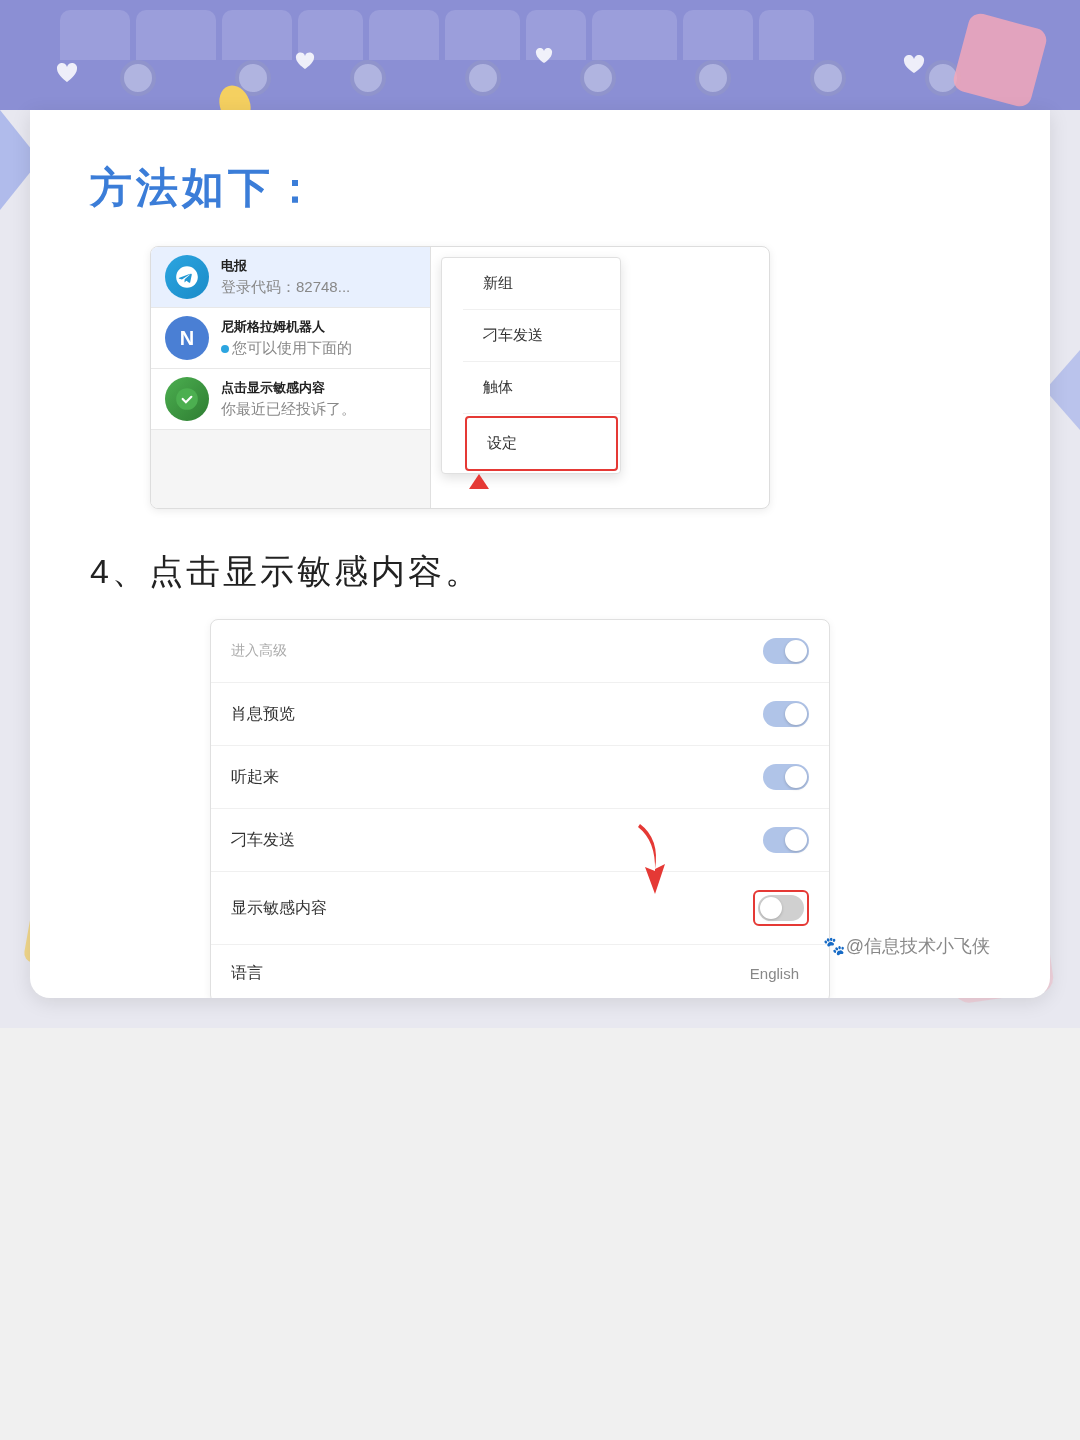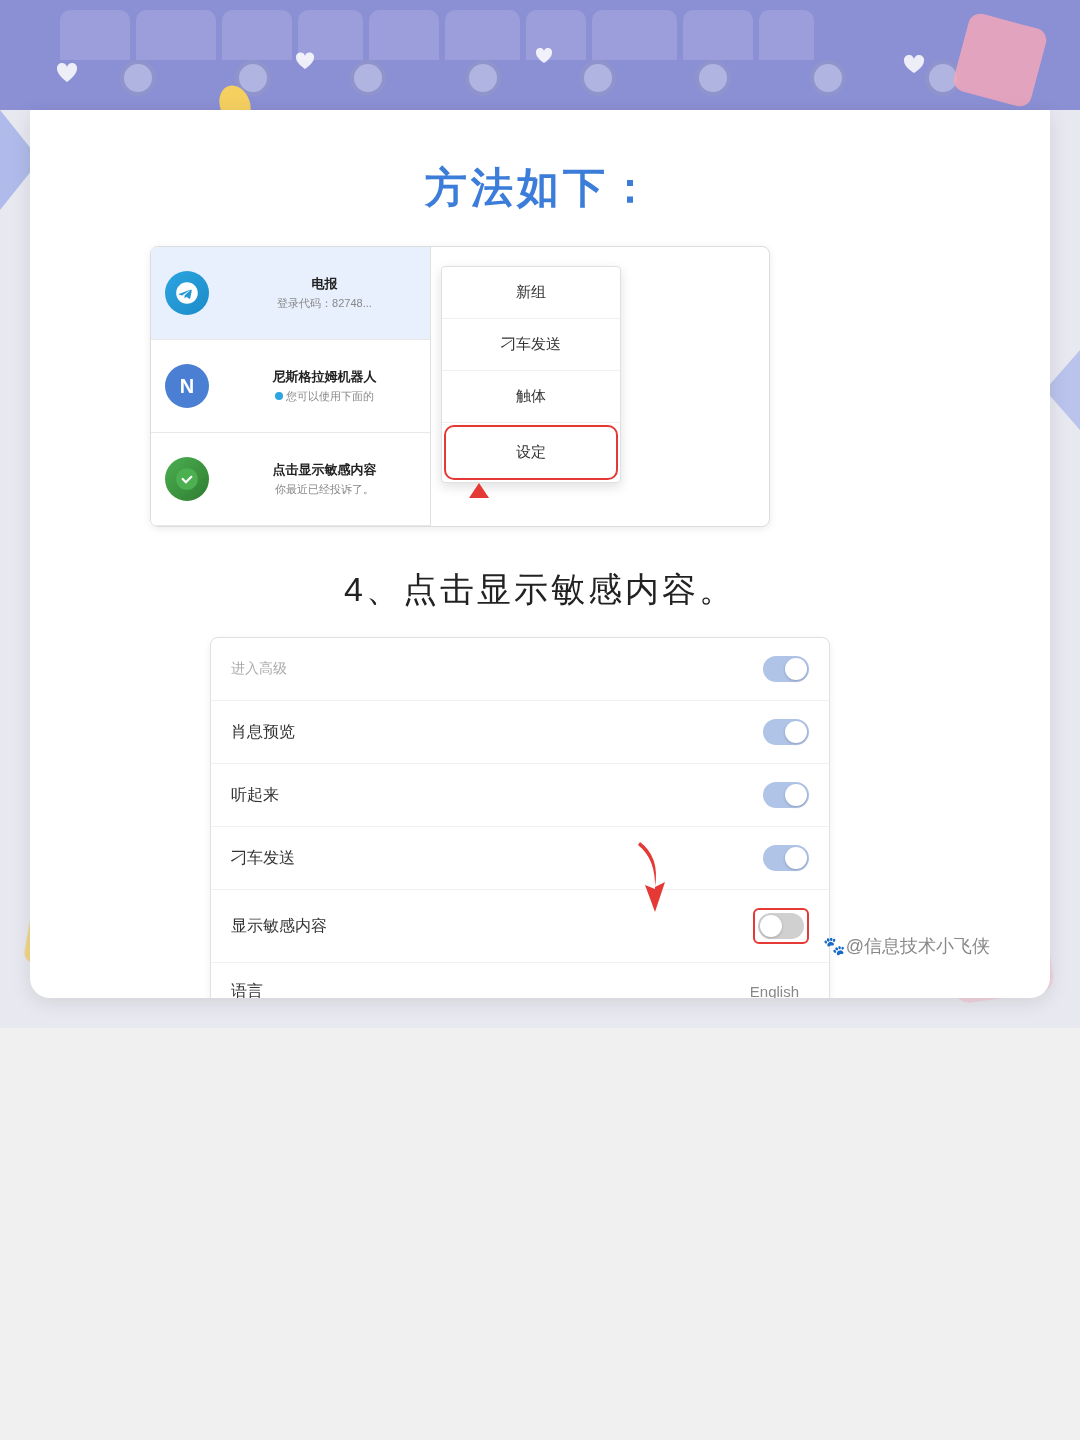--- a/index.html
+++ b/index.html
@@ -12,21 +12,20 @@
       background: #f0f0f0;
       position: relative;
     }
 
     .page-bg {
       width: 1080px;
       height: 1028px;
       background: #e8e8f0;
       position: relative;
       overflow: hidden;
-      text-align: center;
     }
 
     
     .notebook-top {
       width: 100%;
       height: 110px;
       background: #8b8fd4;
       position: relative;
       display: flex;
       align-items: flex-end;
@@ -181,25 +180,25 @@
       margin-left: 60px;
     }
 
     .chat-list {
       width: 280px;
       background: #f5f5f5;
       border-right: 1px solid #e0e0e0;
     }
 
     .chat-item {
-      padding: 24px 14px;
+      padding: 8px 14px;
       border-bottom: 1px solid #e8e8e8;
       display: flex;
       align-items: center;
-      gap: 24px;
+      gap: 12px;
       background: white;
     }
 
     .chat-item:first-child {
       background: #e8f0fe;
     }
 
     .avatar-circle {
       width: 44px;
       height: 44px;
@@ -236,21 +235,21 @@
       font-size: 13px;
       font-weight: bold;
       color: #222;
       margin-bottom: 3px;
       white-space: nowrap;
       overflow: hidden;
       text-overflow: ellipsis;
     }
 
     .chat-preview {
-      font-size: 11px;
+      font-size: 15px;
       color: #888;
       white-space: nowrap;
       overflow: hidden;
       text-overflow: ellipsis;
     }
 
     .dot-blue {
       display: inline-block;
       width: 8px;
       height: 8px;
@@ -260,20 +259,21 @@
     }
 
     
     .context-menu {
       width: 180px;
       background: white;
       border: 1px solid #e0e0e0;
       box-shadow: 0 4px 12px rgba(0,0,0,0.12);
       border-radius: 4px;
       overflow: hidden;
+      padding-left: 21px;
     }
 
     .menu-item {
       padding: 16px 20px;
       font-size: 15px;
       color: #333;
       border-bottom: 1px solid #f0f0f0;
       cursor: pointer;
     }
 
@@ -485,21 +485,21 @@
             <div class="chat-preview">你最近已经投诉了。</div>
           </div>
         </div>
       </div>
 
       <div style="display:flex;flex-direction:column;justify-content:center;align-items:flex-start;padding:10px 10px;">
         <div class="context-menu">
           <div class="menu-item">新组</div>
           <div class="menu-item">刁车发送</div>
           <div class="menu-item">触体</div>
-          <div class="menu-item" style="border:2.5px solid #e53935;color:#333;margin:2px;border-radius:10px;">设定</div>
+          <div class="menu-item" style="border:2.5px solid #e53935;color:#333;margin:2px;border-radius:4px;">设定</div>
         </div>
         <div style="margin-left:28px;margin-top:0px;">
           <svg width="20" height="20" viewBox="0 0 20 20">
             <polygon points="10,0 0,15 20,15" fill="#e53935"></polygon>
           </svg>
         </div>
       </div>
     </div>
 
     <div class="step-title">4、点击显示敏感内容。</div>

